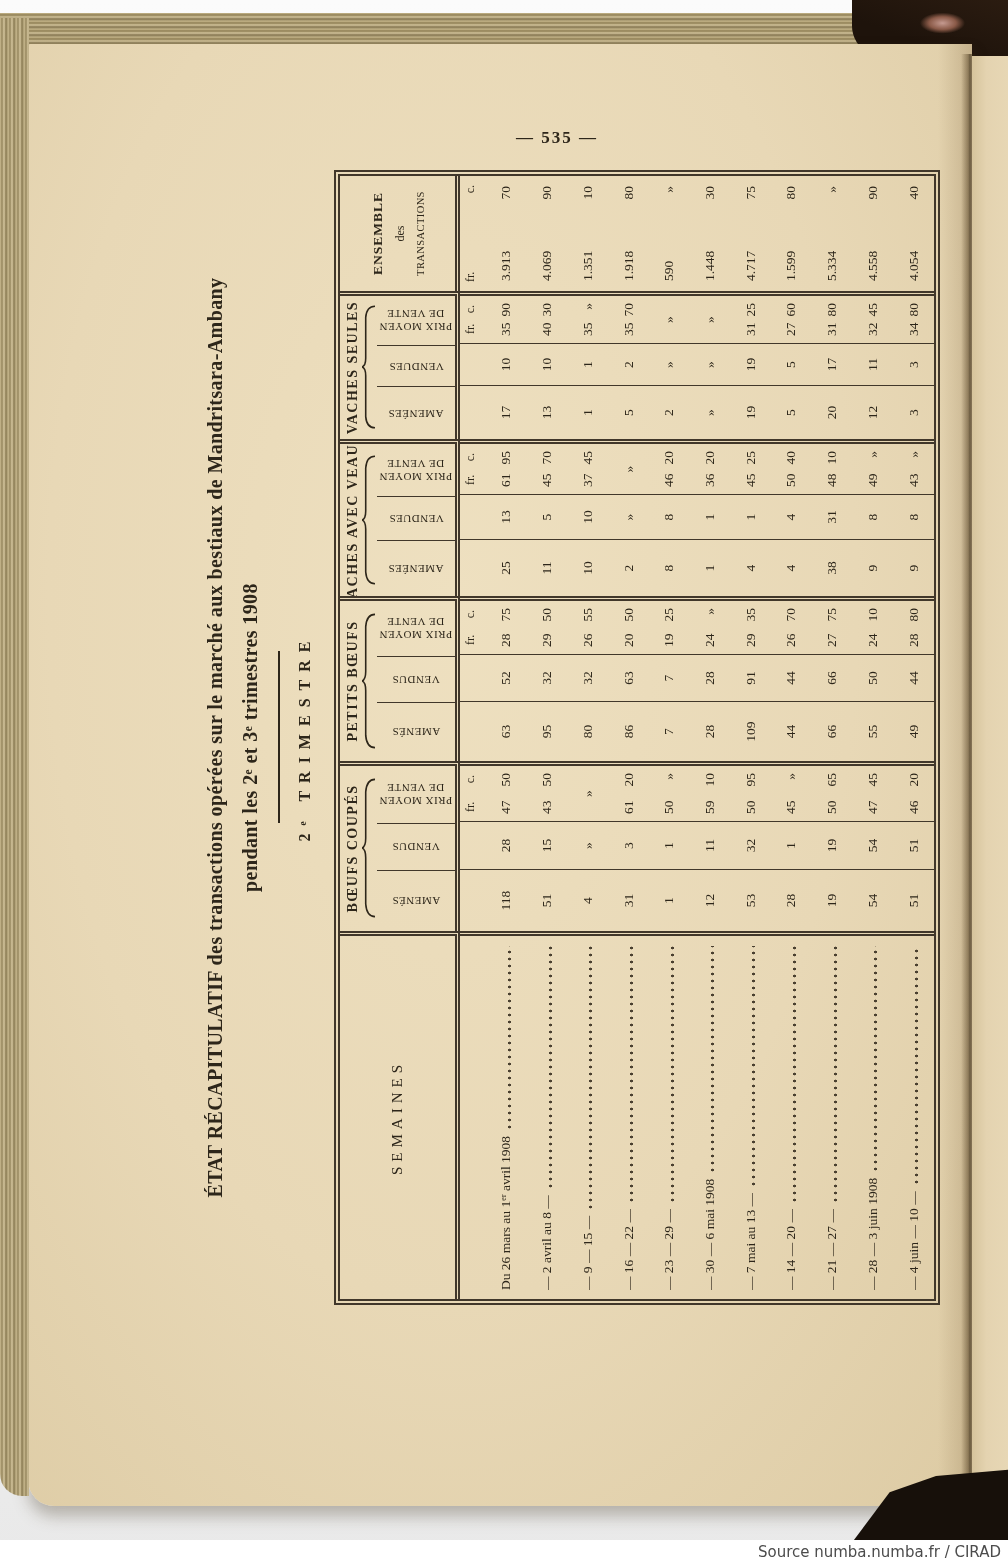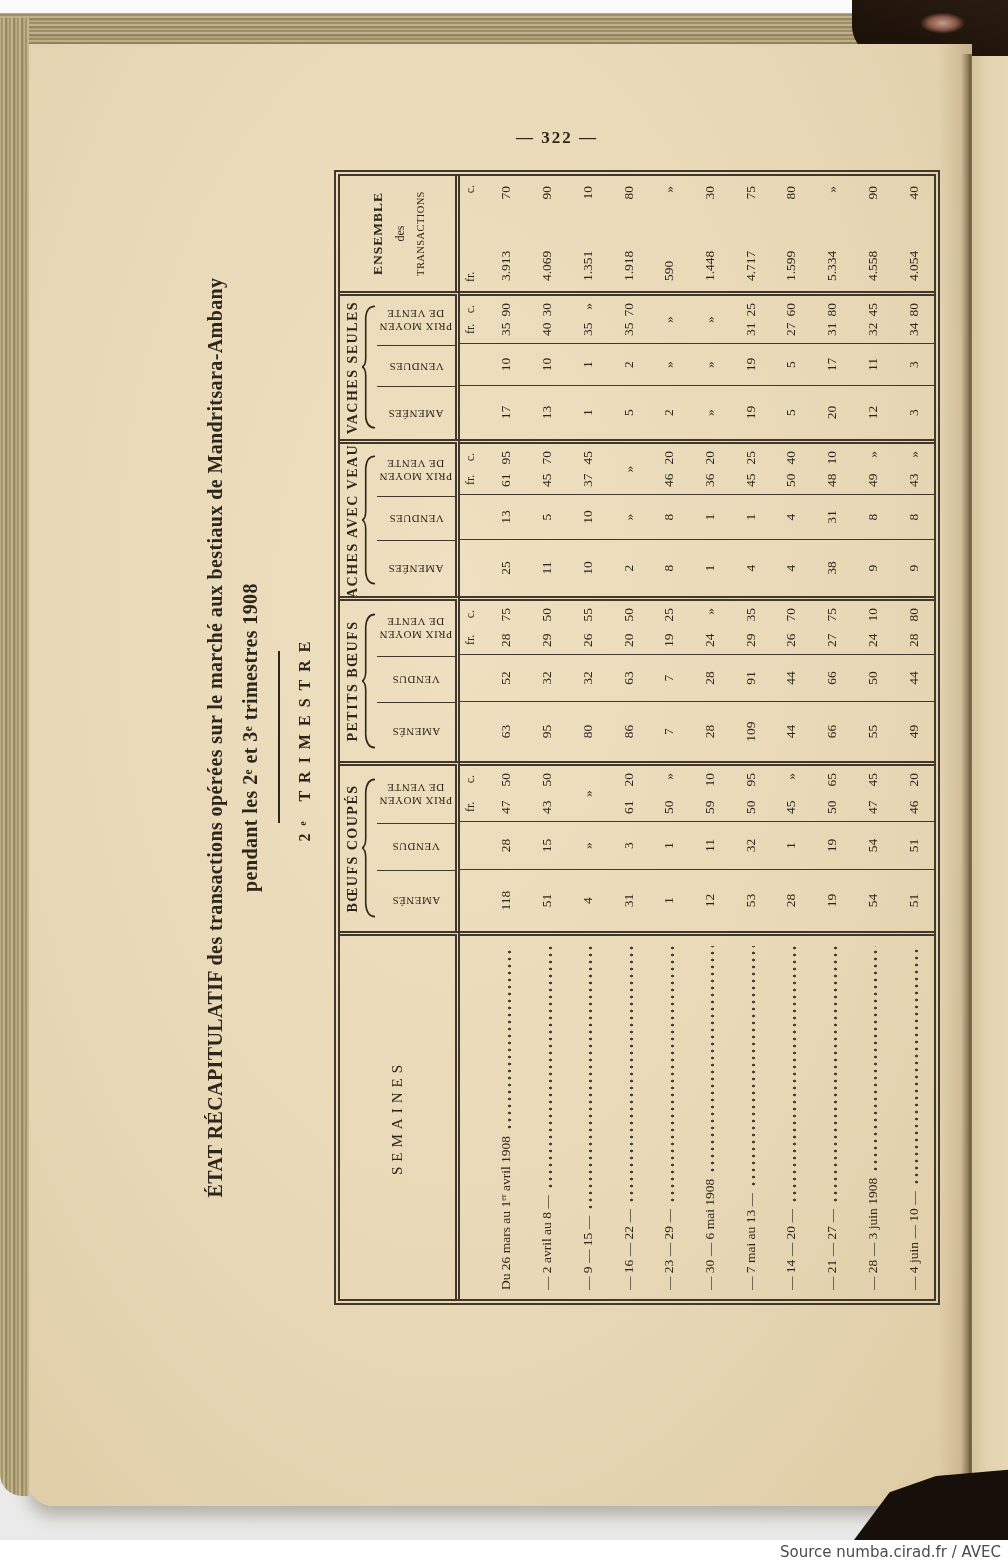--- a/index.html
+++ b/index.html
@@ -122,23 +122,23 @@
 </head>
 <body>
 
 <div class="top-edge-band"></div>
 <div class="corner-dark"></div>
 <div class="page-main"></div>
 <div class="left-edge-band"></div>
 <div class="gutter-crease"></div>
 <div class="page-right"></div>
 <div class="spine-bottom"></div>
-<div class="source-bar">Source numba.cirad.fr / AVEC</div>
-
-<div class="folio">— 322 —</div>
+<div class="source-bar">Source numba.numba.fr / CIRAD</div>
+
+<div class="folio">— 535 —</div>
 
 <div class="rotated">
   <div class="title1">ÉTAT RÉCAPITULATIF des transactions opérées sur le marché aux bestiaux de Mandritsara-Ambany</div>
   <div class="title2">pendant les 2ᵉ et 3ᵉ trimestres 1908</div>
   <div class="title-rule"></div>
   <div class="section-label">2ᵉ TRIMESTRE</div>
 
   <div class="tbl-wrap">
     <div class="grid" id="grid">
 

